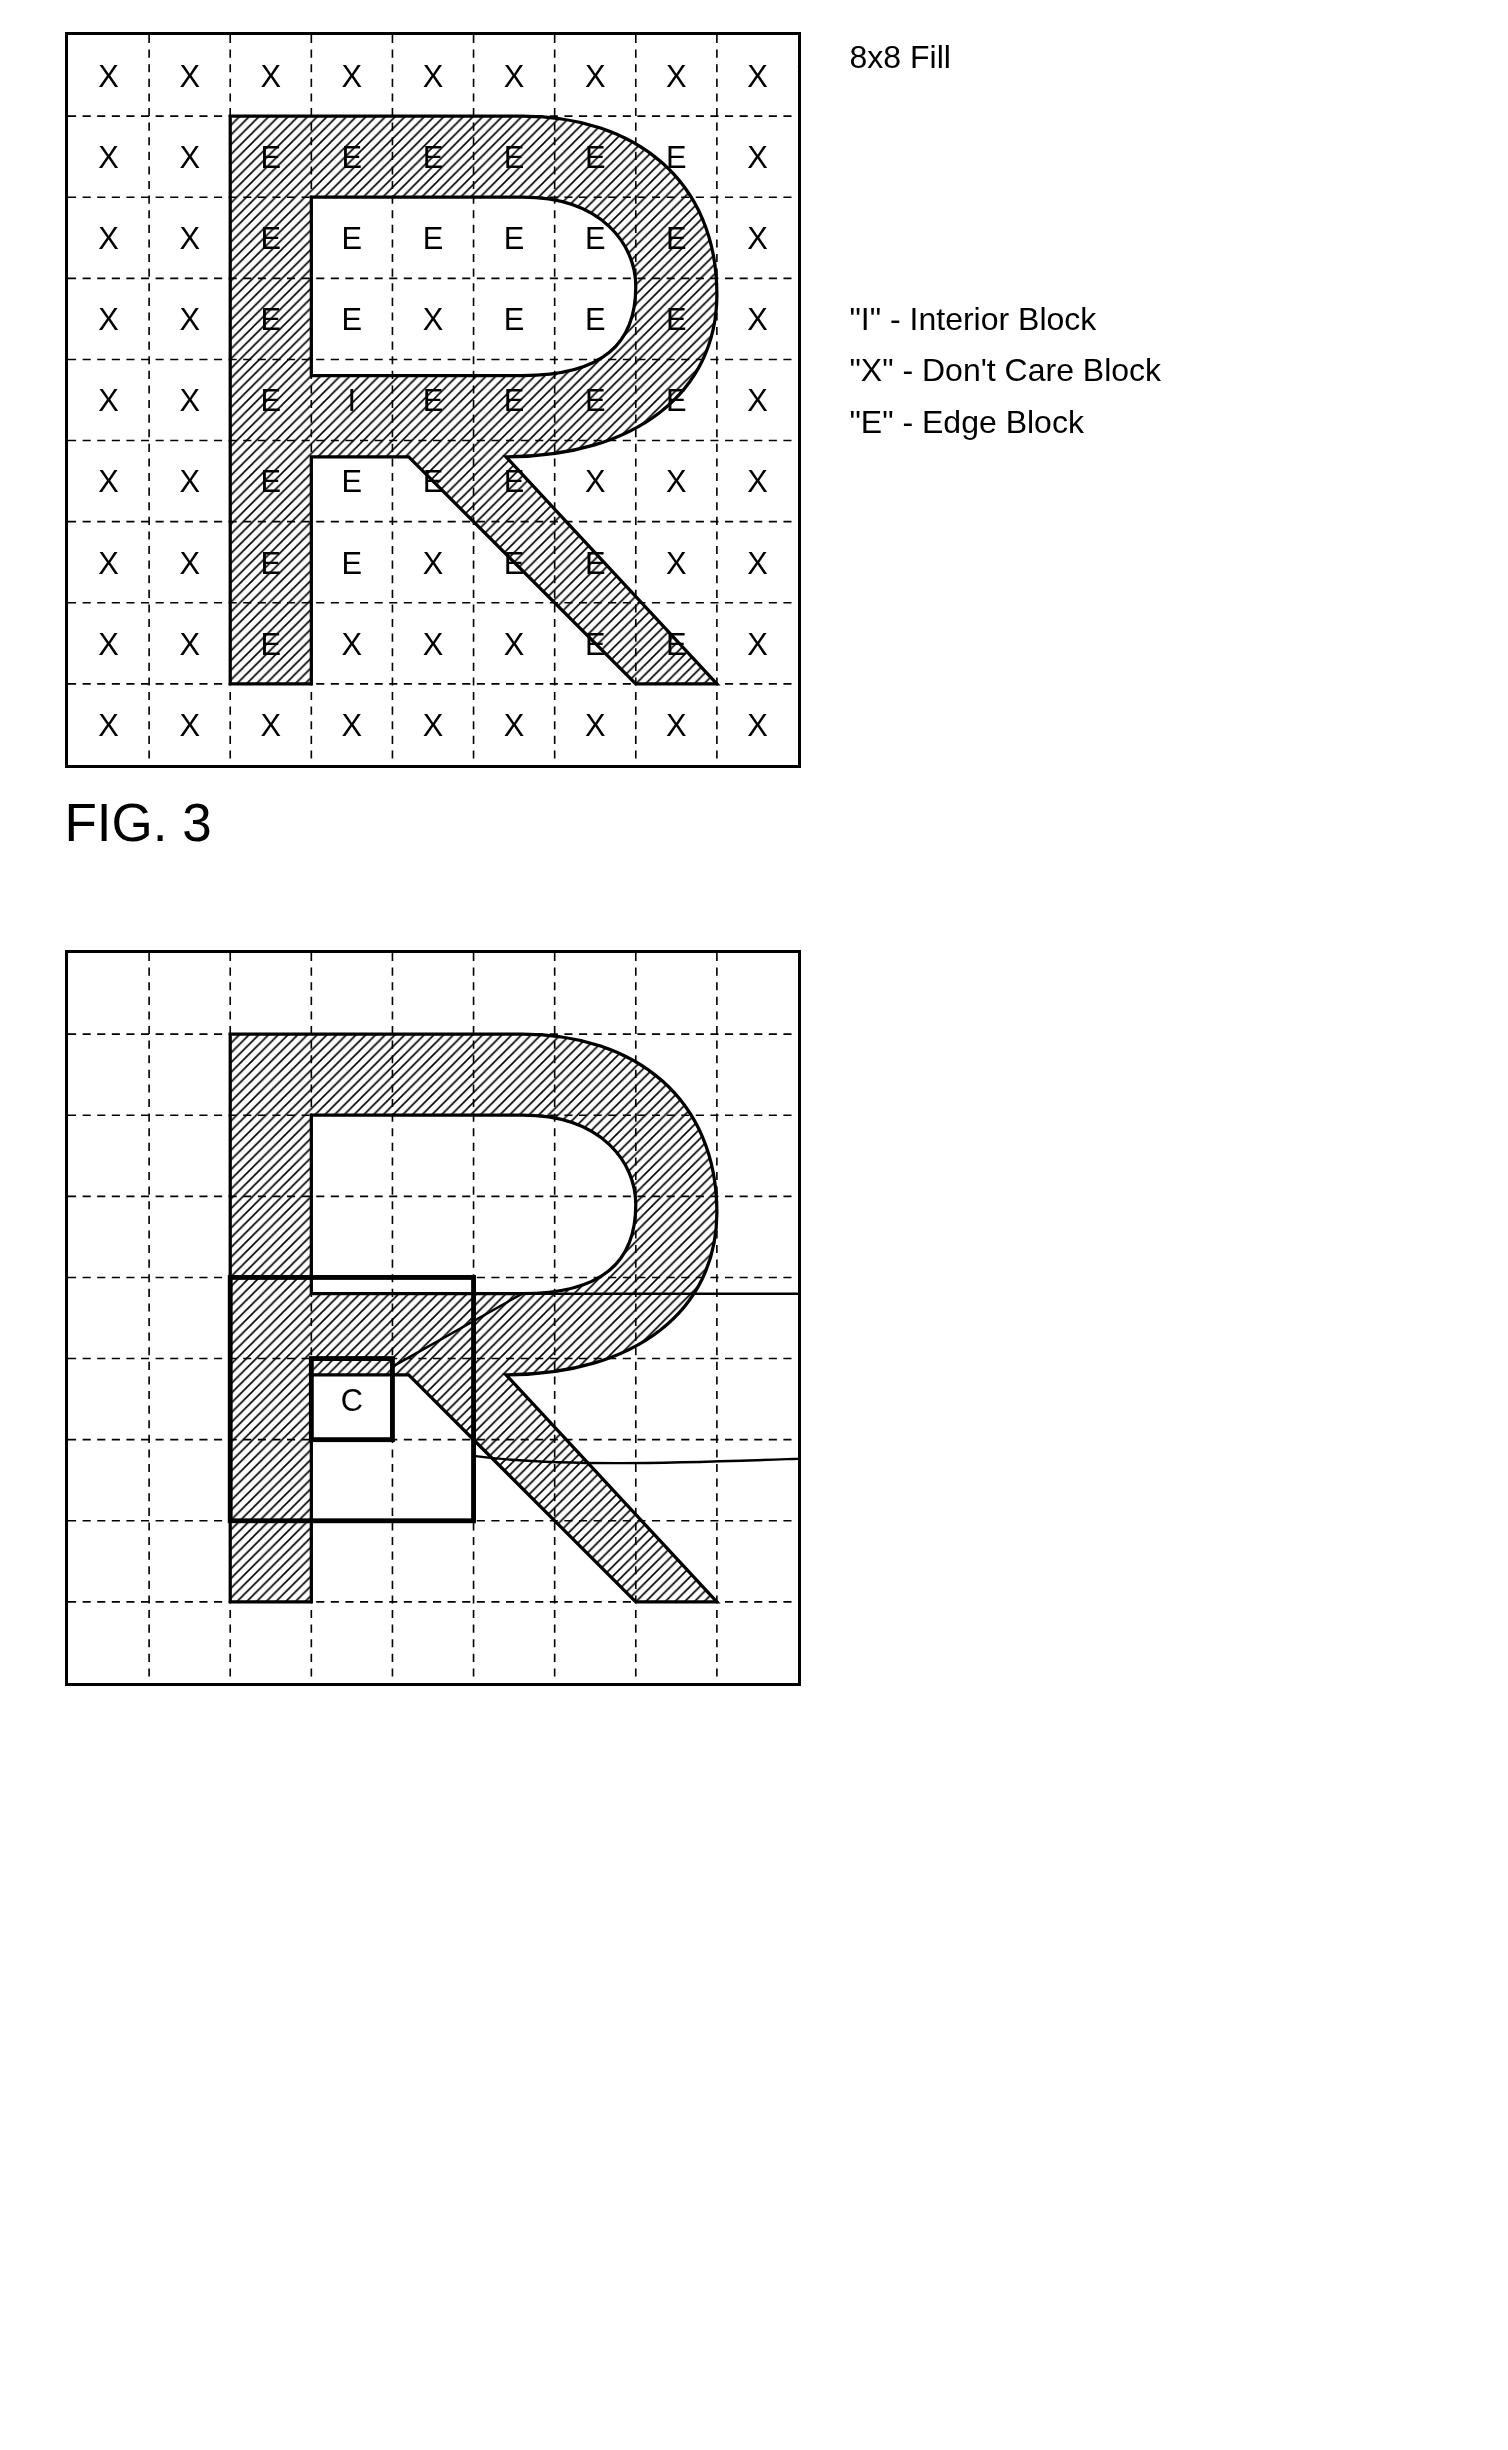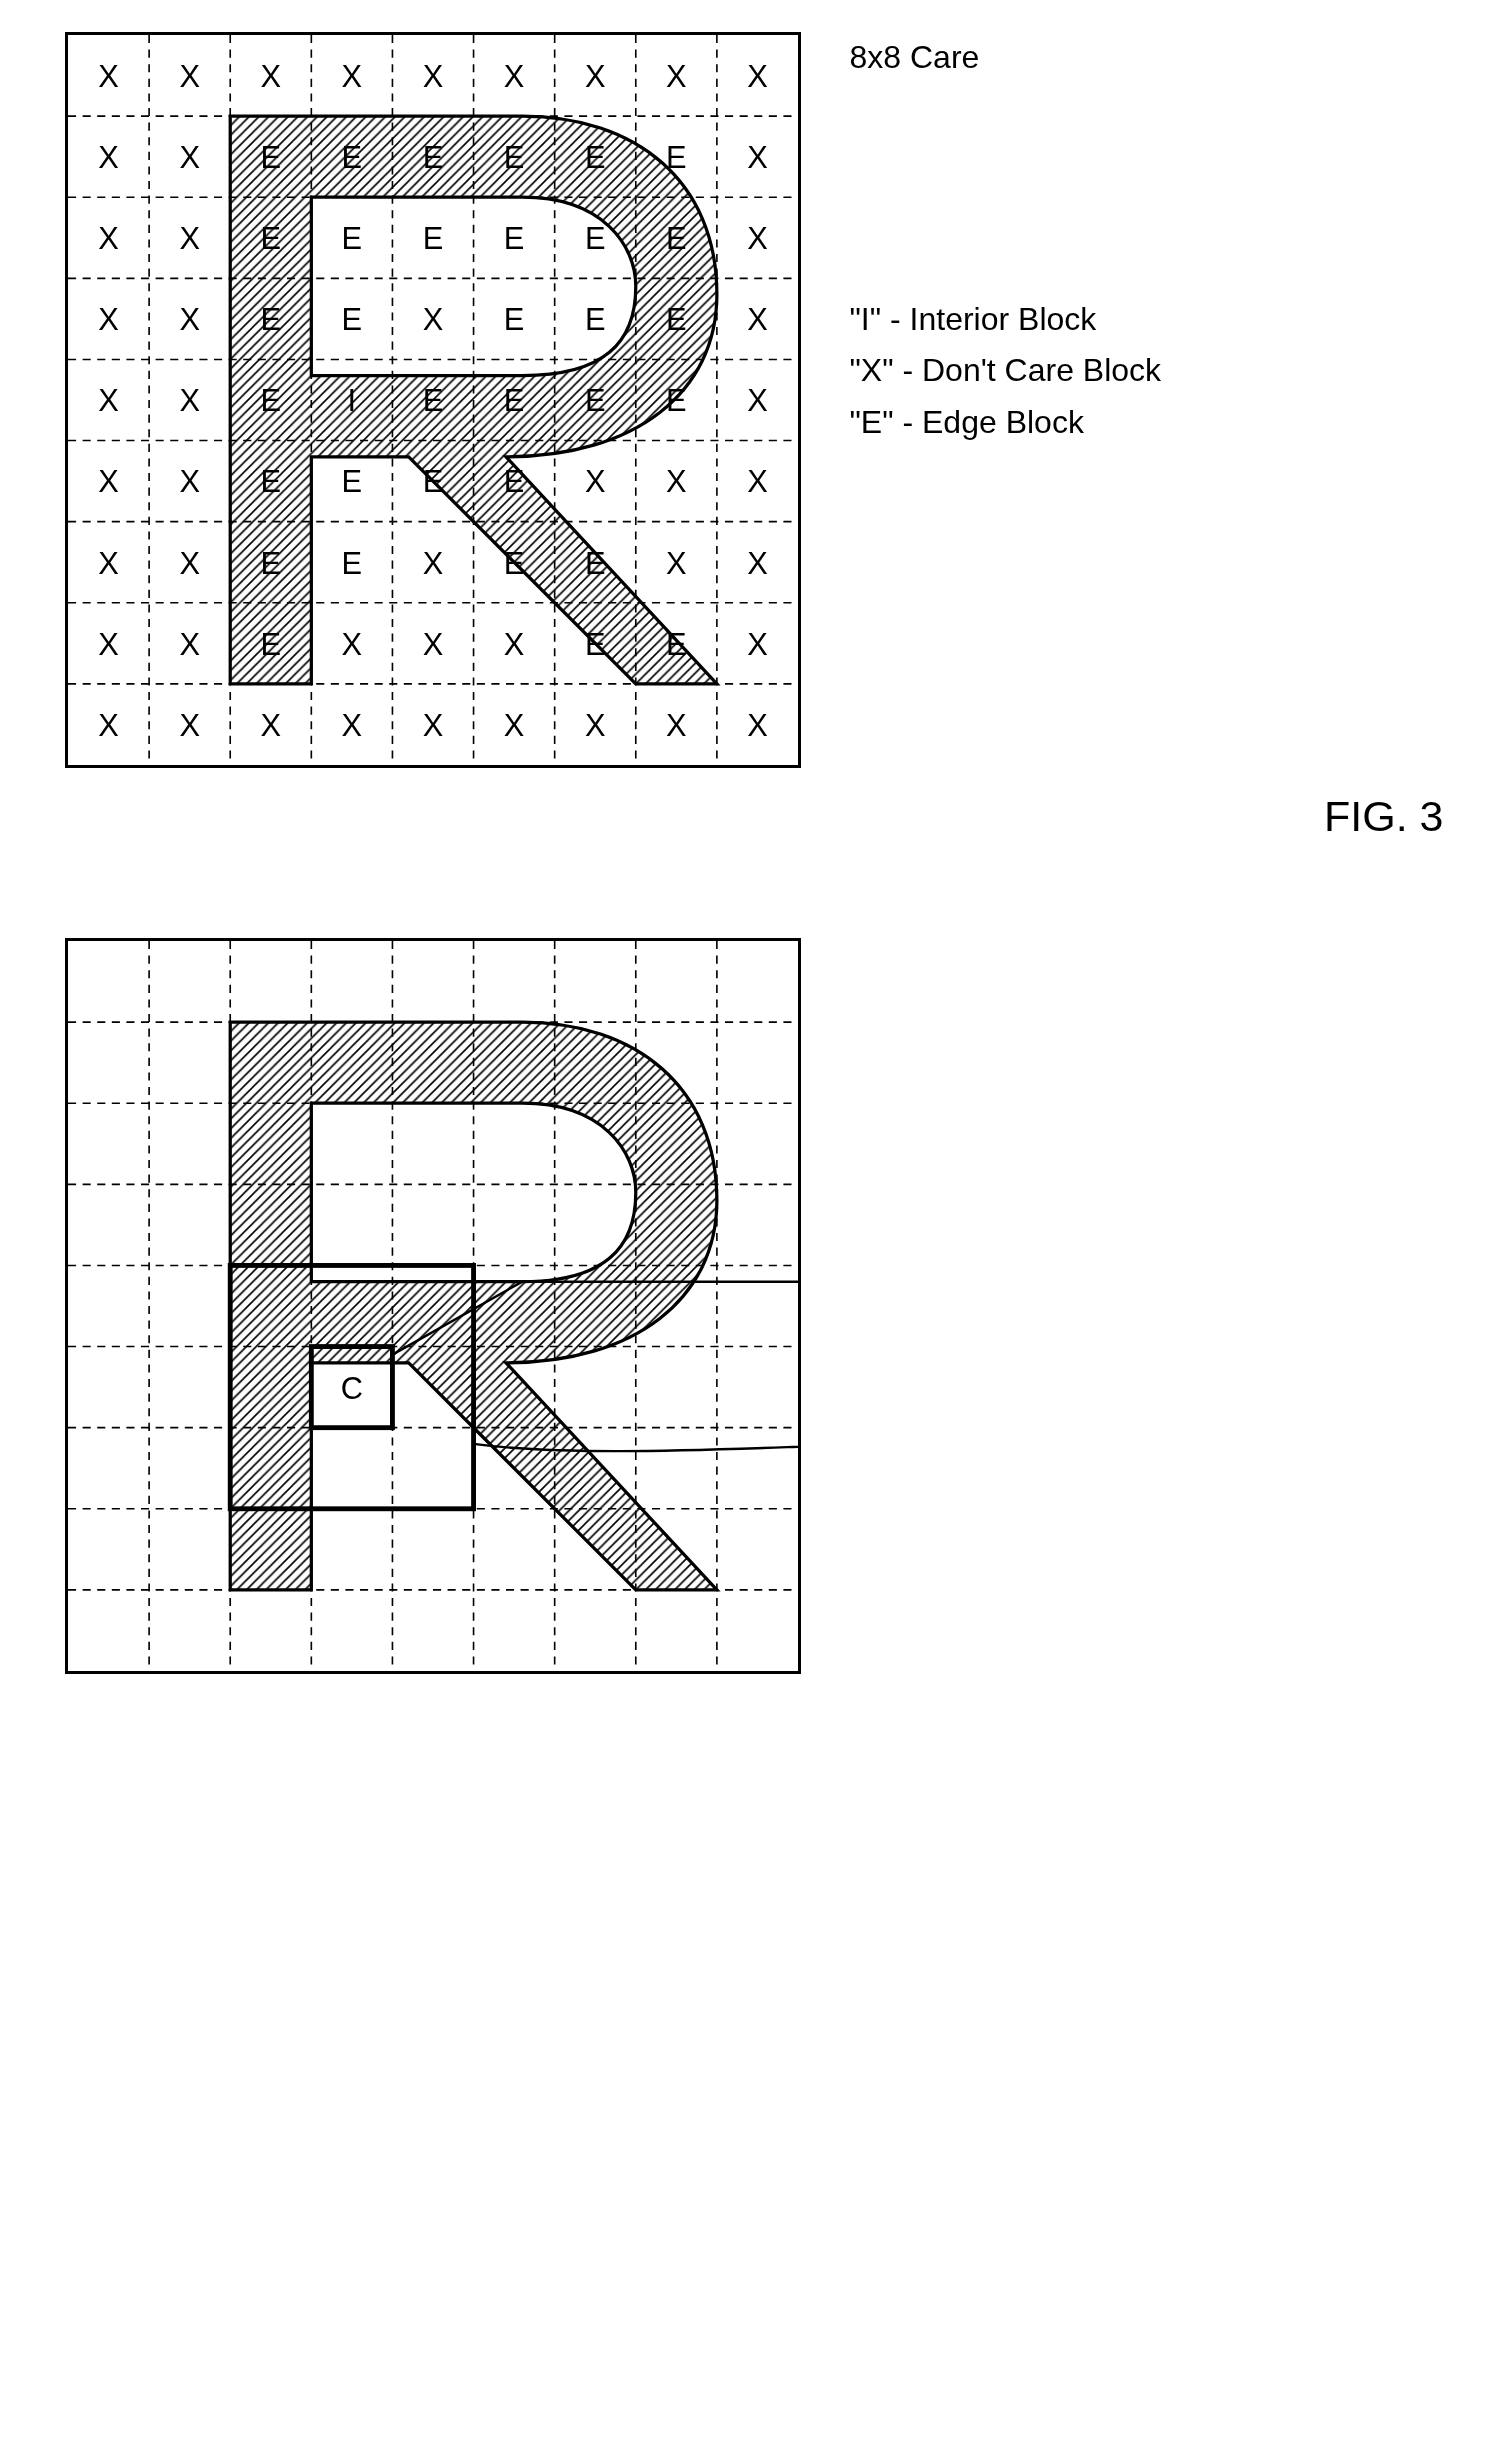--- a/index.html
+++ b/index.html
@@ -27,22 +27,22 @@
   .hatch { fill: url(#diag); }
   .grid-line { stroke: #000; stroke-width: 2; stroke-dasharray: 10 8; }
   .R-outline { stroke: #000; stroke-width: 4; fill: none; }
   .cell-text { font: 38px Arial; text-anchor: middle; dominant-baseline: middle; }
   .side {
     margin-left: 49px;
     font-size: 32px;
     line-height: 1.6;
   }
   .caption {
-    text-align: right;
-    font-size: 43px;
+    text-align: left;
+    font-size: 53px;
     margin-top: 24px;
   }
   .annot {
     position: absolute;
     font-size: 32px;
   }
   .thick { stroke: #000; stroke-width: 6; fill: none; }
   .lead { stroke:#000; stroke-width:3; fill:none; }
 </style>
 </head>
@@ -178,21 +178,21 @@
             <text class="cell-text" x="650" y="854">X</text>
             <text class="cell-text" x="750" y="854">X</text>
             <text class="cell-text" x="850" y="854">X</text>
           </g>
 
         <path class="lead" d="M 900 40 C 1000 20 1100 40 1160 55"></path>
       </svg>
     </div>
 
     <div class="side">
-      <div class="annot" style="position:static; margin-bottom:211px;">8x8 Care</div>
+      <div class="annot" style="position:static; margin-bottom:211px;">8x8 Fill</div>
       <div>"I" - Interior Block</div>
       <div>"X" - Don't Care Block</div>
       <div>"E" - Edge Block</div>
     </div>
   </div>
   <div class="caption">FIG. 3</div>
 </div>
 
 <div class="figure-wrap">
   <div class="panel">

